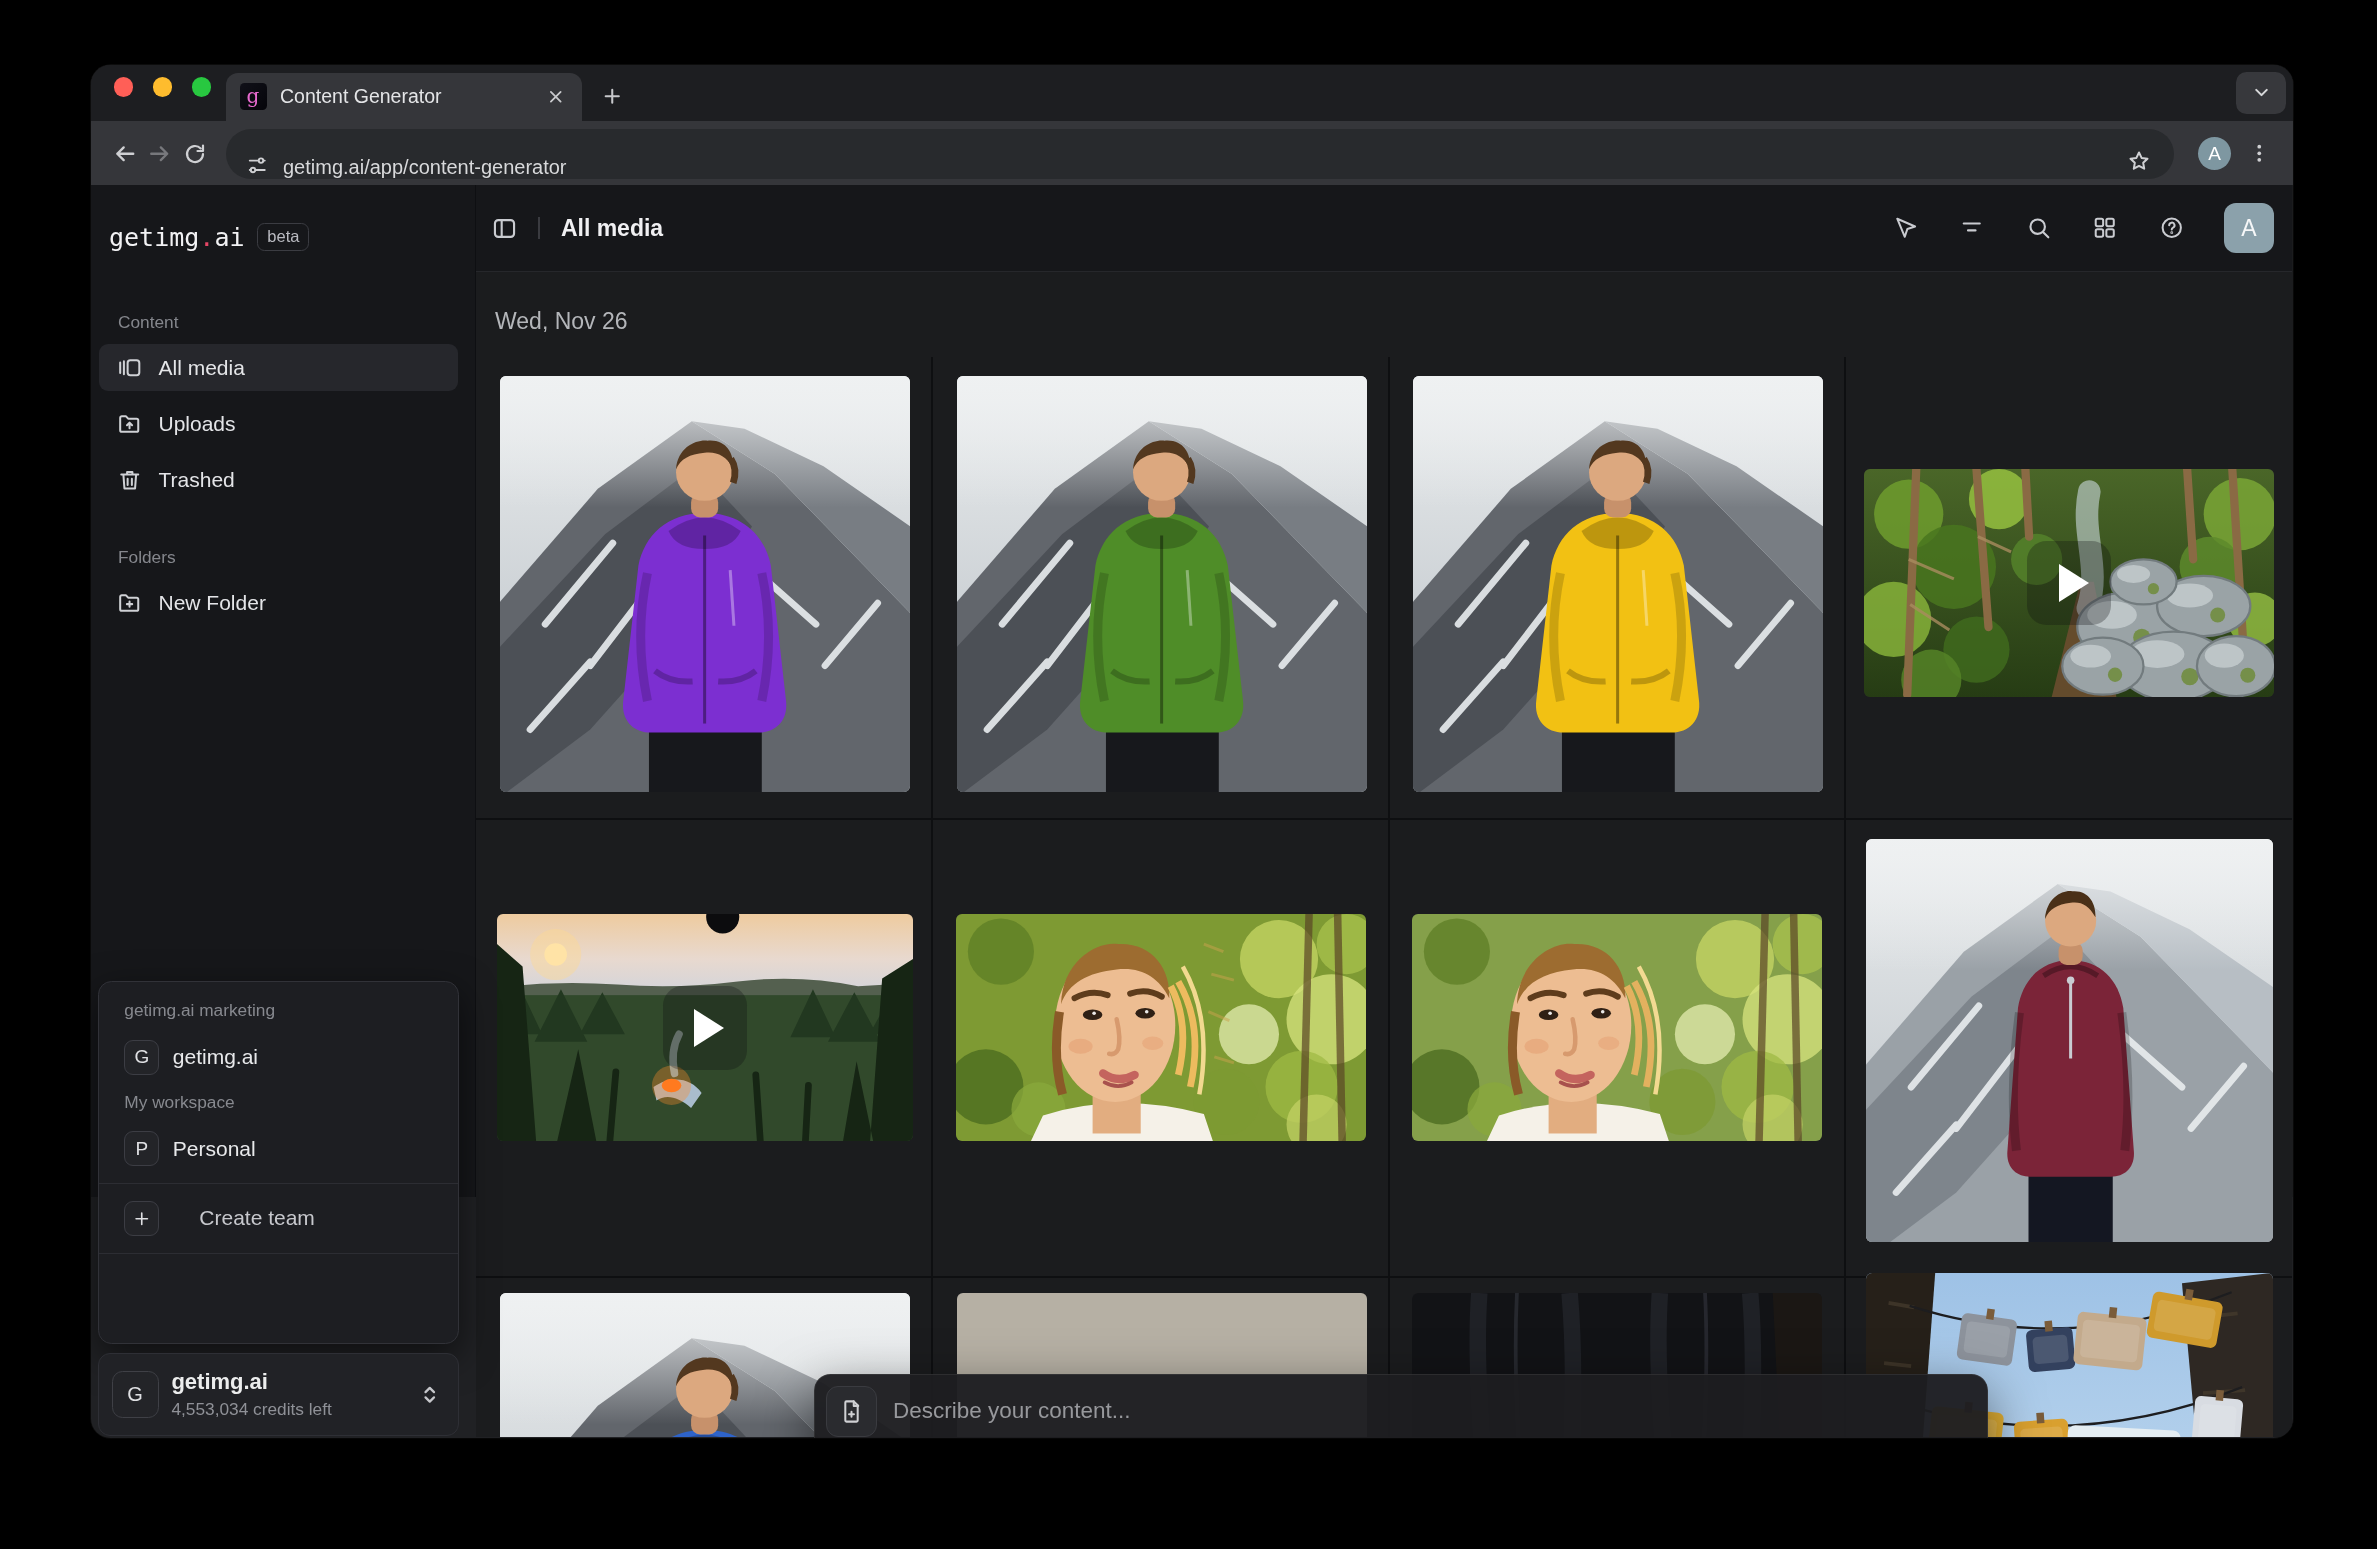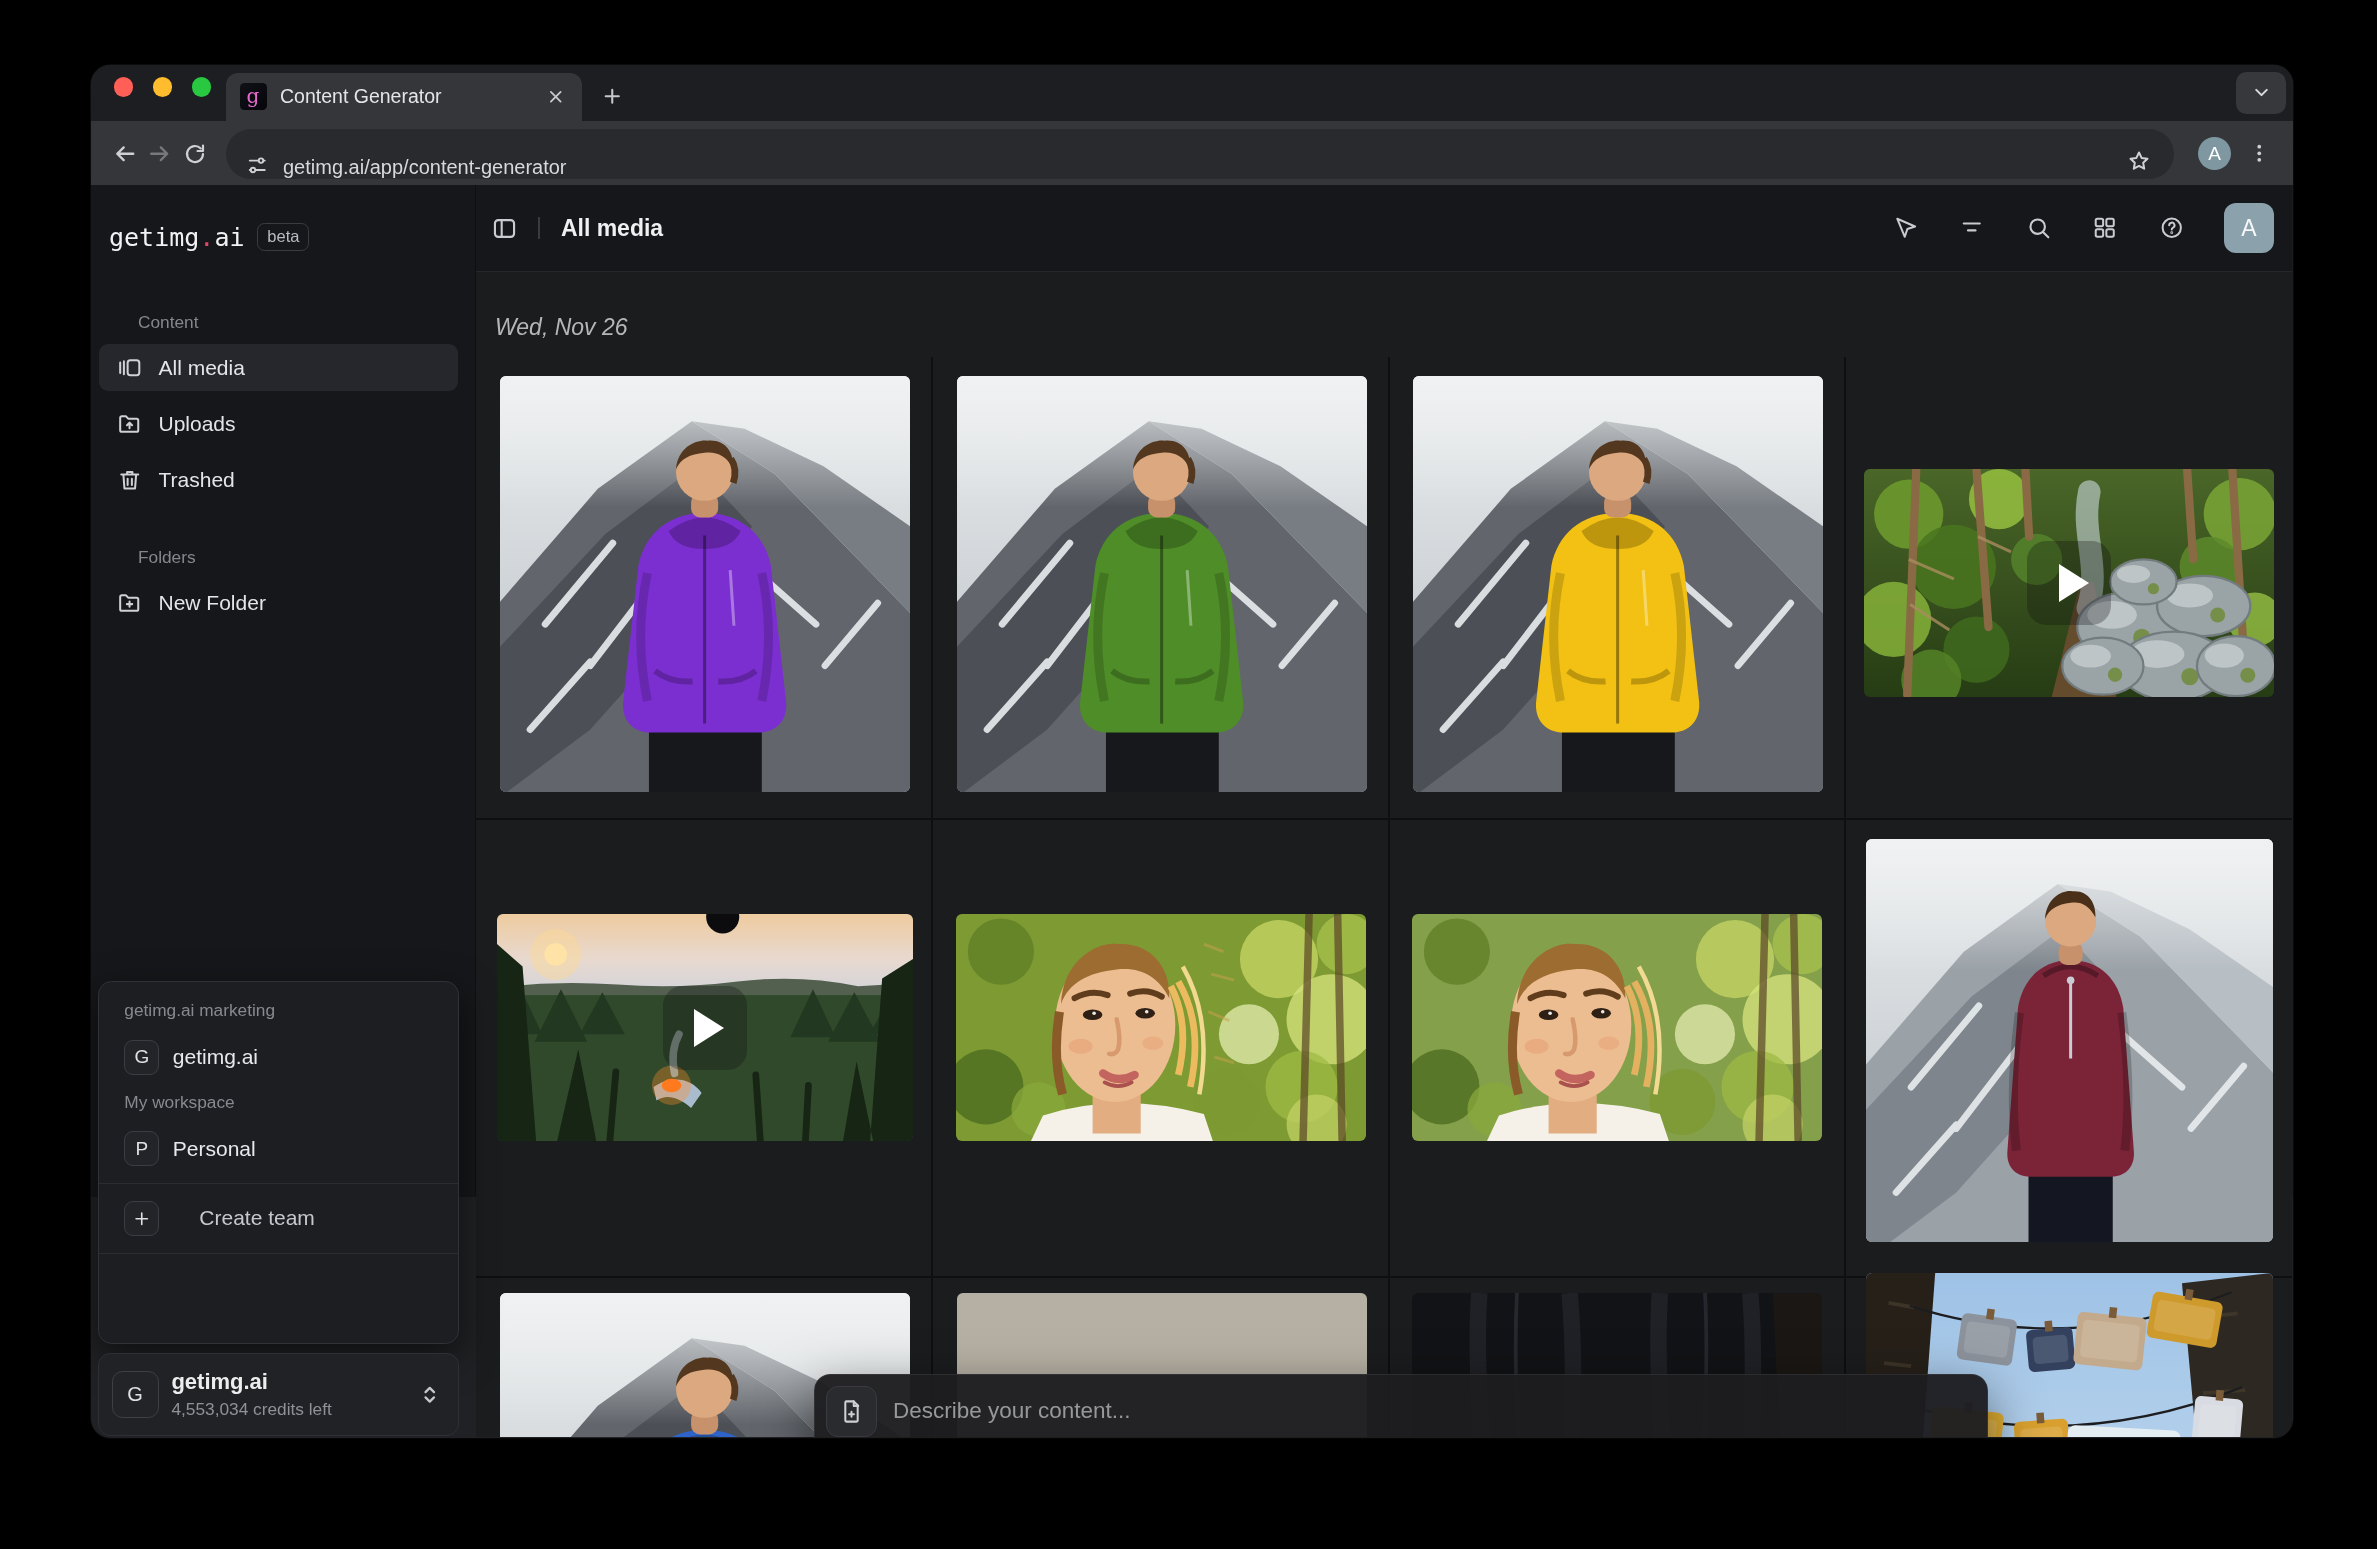--- a/index.html
+++ b/index.html
@@ -39,21 +39,21 @@
 
   
   .app { position:absolute; left:0; top:120px; width:100%; height:1012px; background:#1b1c1e; }
   .sidebar { position:absolute; left:0; top:0; width:385px; height:100%; background:#16171a;
     border-right:1.5px solid #0e0f12; padding:33px 0 0 0; }
   .logo-row { display:flex; align-items:center; padding-left:18px; height:38px; }
   .logo { font-family:"DejaVu Sans Mono", monospace; font-size:25px; color:#f2f2f4; letter-spacing:0; }
   .logo .dot { color:#e54665; }
   .badge { margin-left:12.8px; border:1.5px solid #3b3c42; border-radius:7.5px; color:#b9bac0;
     font-size:16.5px; padding:3px 9px 3.8px; }
-  .section-label { color:#85878d; font-size:17.3px; padding-left:27px; margin-top:56px; margin-bottom:11.3px;margin-left:20px; }
+  .section-label { color:#85878d; font-size:17.3px; padding-left:27px; margin-top:56px; margin-bottom:11.3px; }
   .nav-item { display:flex; align-items:center; height:47px; margin:0 17.3px 9px 7.5px; padding-left:18px;
     border-radius:9px; color:#e4e5e8; font-size:21px; gap:16.5px; }
   .nav-item.active { background:#26272c; }
   .nav-item svg, .side-ic { width:25.5px; height:25.5px; color:#cfd1d5; flex:0 0 auto; }
   .folders-label { margin-top:44px; }
 
   
   .ws-popup { position:absolute; left:6.8px; top:796px; width:361px; height:363px; background:#1d1e22;
     border:0.8px solid #313238; border-radius:13.5px; box-shadow:0 12px 36px rgba(0,0,0,.55); padding:18px 0 0; }
   .ws-label { color:#87898f; font-size:17.3px; padding-left:25.5px; margin-bottom:12px; }
@@ -78,21 +78,21 @@
   .main-topbar { position:absolute; left:0; top:0; width:100%; height:87px; background:#16171a;
     border-bottom:1.5px solid #26272b; display:flex; align-items:center; padding:0 18px 0 14.3px; }
   .tb-divider { width:1.5px; height:22.5px; background:#3a3b40; margin:0 21px 0 19.5px; }
   .main-title { color:#f0f0f2; font-size:23px; font-weight:bold; }
   .tb-right { margin-left:auto; display:flex; align-items:center; gap:38px; }
   .tb-ic { width:28.6px; height:28.6px; color:#c9cbd0; display:flex; align-items:center; justify-content:center; }
   .app-avatar { width:50px; height:50px; border-radius:12px; background:#8ba1ab; color:#f6f7f8;
     font-size:23px; display:flex; align-items:center; justify-content:center; }
 
   .content { position:absolute; left:0; top:87px; width:1816px; height:1165px; background:#1b1c1e; overflow:hidden; }
-  .date-header { position:absolute; left:19px; top:42px; color:#b4b6ba; font-size:23px;font-style:italic; }
+  .date-header { position:absolute; left:19px; top:36px; color:#b4b6ba; font-size:23px; }
   .grid-divider-v { position:absolute; top:85px; bottom:0; width:2.3px; background:#0e0f11; }
   .grid-divider-h { position:absolute; left:0; width:1816px; height:2.3px; background:#0e0f11; }
   .media-cell { position:absolute; border-radius:6px; overflow:hidden; background:#26272a; }
   .media-cell svg { display:block; width:100%; height:100%; }
   .play-badge { position:absolute; left:50%; top:50%; width:84px; height:84px; margin:-42px 0 0 -42px;
     border-radius:19.5px; background:rgba(10,10,14,.28); display:flex; align-items:center; justify-content:center; }
   .play-badge i { display:block; width:0; height:0; border-left:30px solid #fff;
     border-top:19.5px solid transparent; border-bottom:19.5px solid transparent; margin-left:9px; }
 
   

